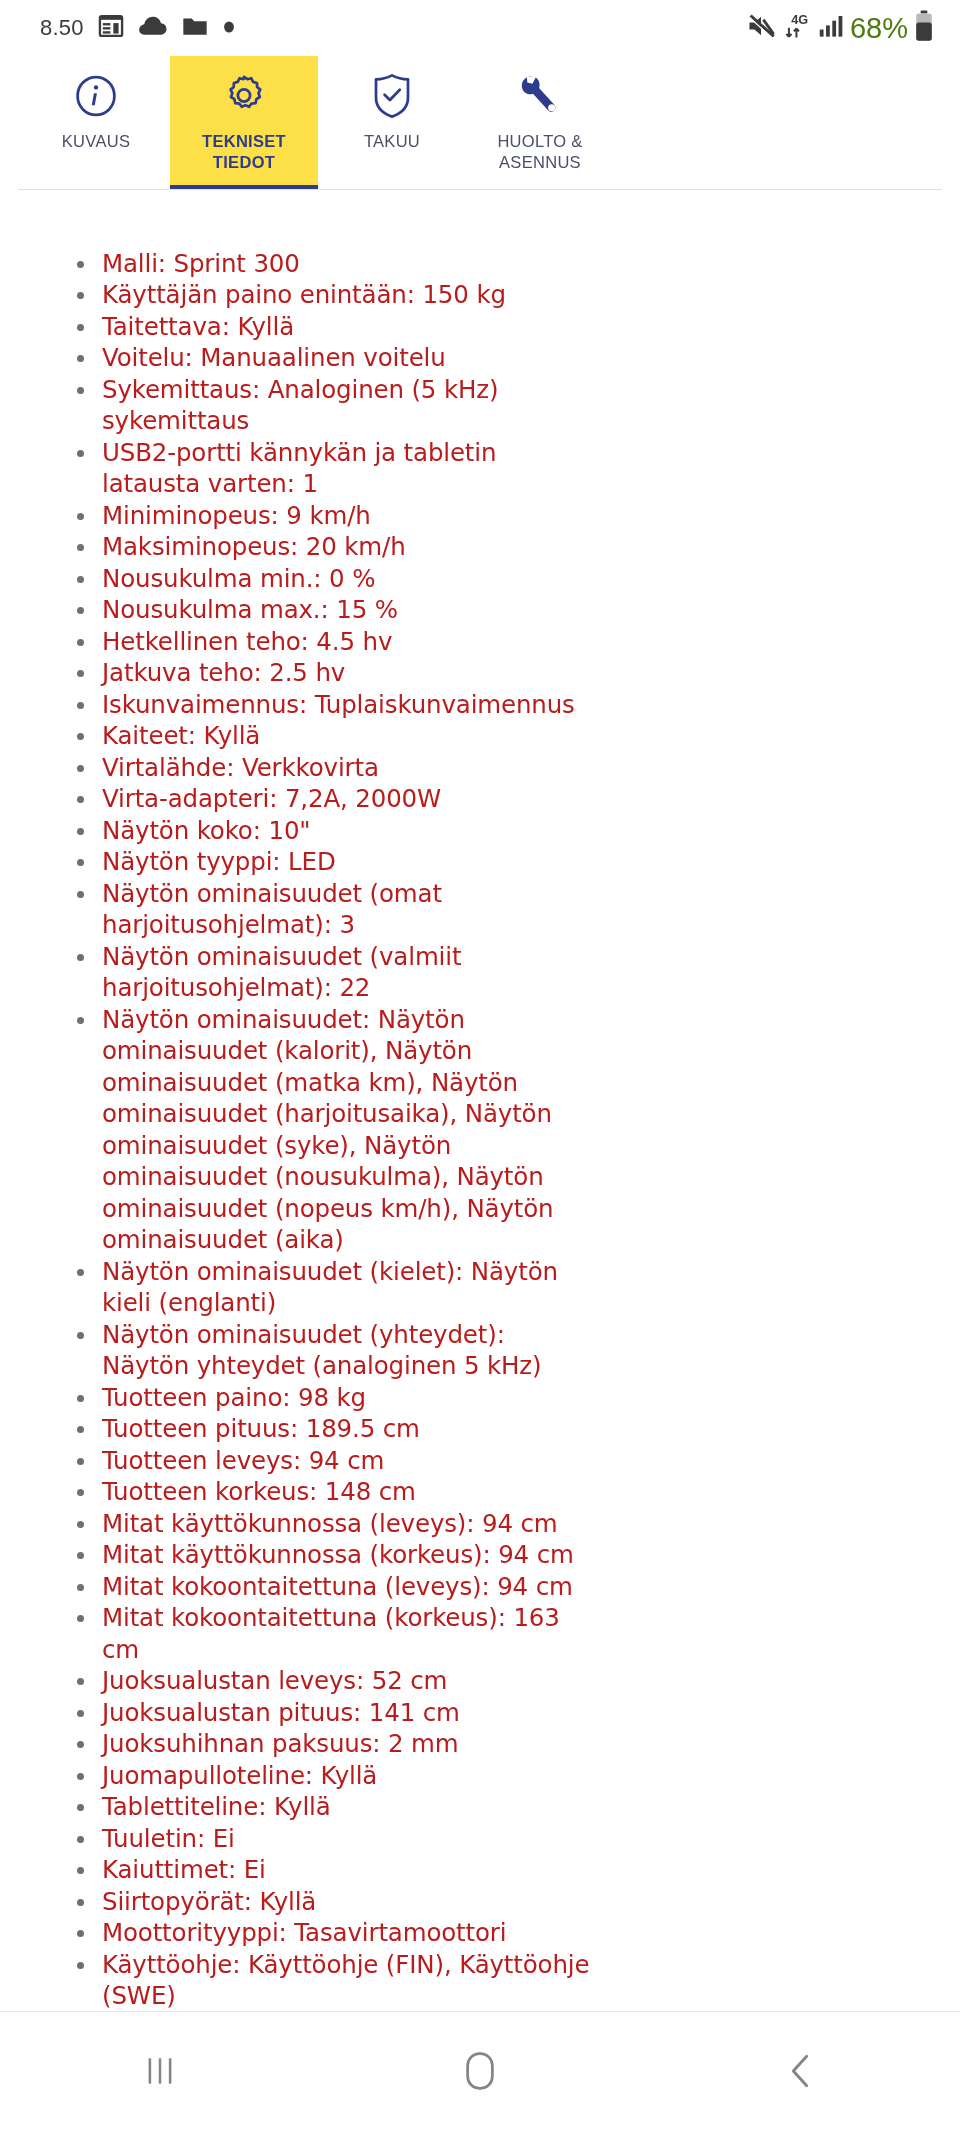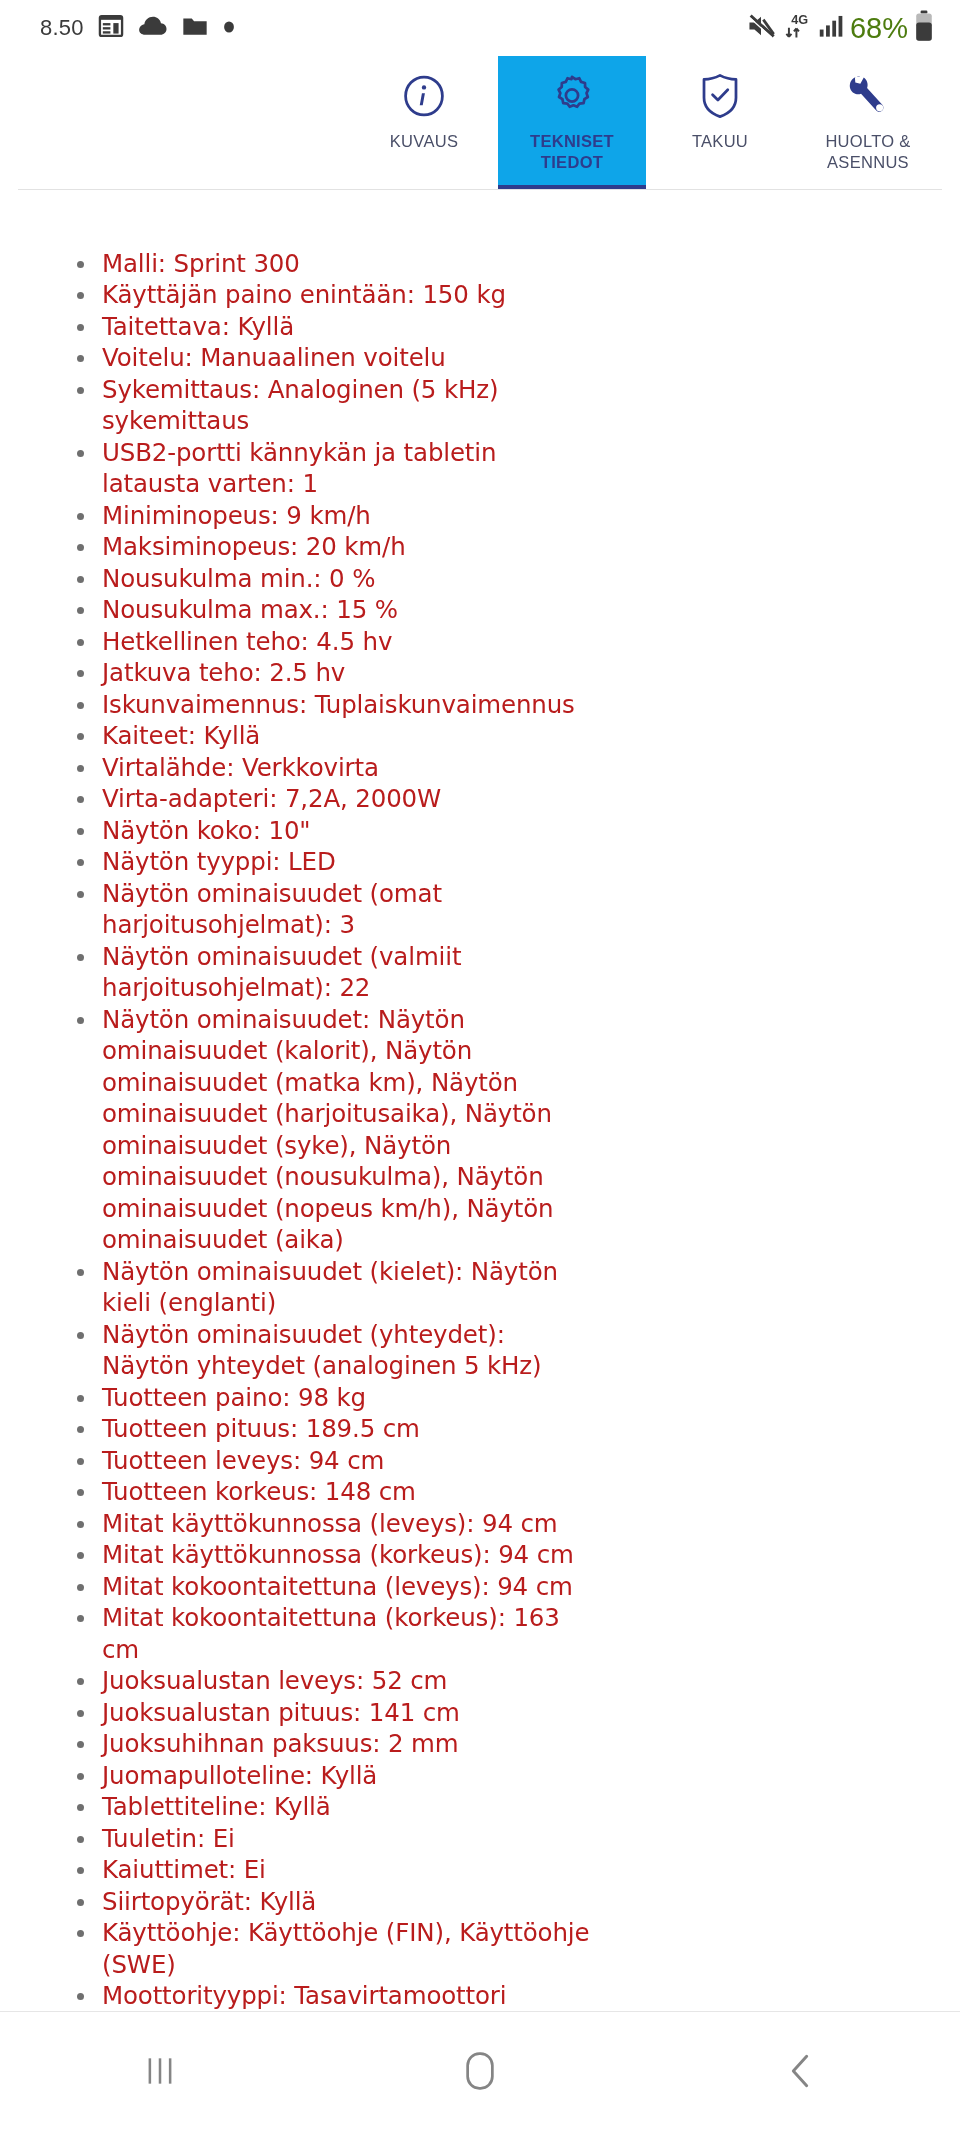--- a/index.html
+++ b/index.html
@@ -49,35 +49,34 @@
   
   .tabbar-wrap {
     position: relative;
     padding: 0 18px;
   }
   .tabbar {
     display: flex;
     align-items: stretch;
     border-bottom: 1px solid #e2e2e2;
     padding-left: 4px;
-    justify-content: flex-end;
   }
   .tab {
     flex: 0 0 auto;
     width: 148px;
     padding: 14px 4px 0 4px;
     display: flex;
     flex-direction: column;
     align-items: center;
     background: transparent;
     border-bottom: 4px solid transparent;
     cursor: pointer;
   }
   .tab.active {
-    background: #0ea5e9;
+    background: #fde047;
     border-bottom-color: #2e3c8c;
   }
   .tab-icon {
     height: 52px;
     display: flex;
     align-items: center;
     justify-content: center;
   }
   .tab-label {
     margin-top: 9px;
@@ -308,22 +307,22 @@
     <li>Mitat kokoontaitettuna (leveys): 94 cm</li>
     <li>Mitat kokoontaitettuna (korkeus): 163 cm</li>
     <li>Juoksualustan leveys: 52 cm</li>
     <li>Juoksualustan pituus: 141 cm</li>
     <li>Juoksuhihnan paksuus: 2 mm</li>
     <li>Juomapulloteline: Kyllä</li>
     <li>Tablettiteline: Kyllä</li>
     <li>Tuuletin: Ei</li>
     <li>Kaiuttimet: Ei</li>
     <li>Siirtopyörät: Kyllä</li>
+    <li>Moottorityyppi: Tasavirtamoottori</li>
     <li>Käyttöohje: Käyttöohje (FIN), Käyttöohje (SWE)</li>
-    <li>Moottorityyppi: Tasavirtamoottori</li>
   </ul>
 </div>
 
 <div class="page-bottom-rule"></div>
 
 <div class="navbar">
   <div class="nav-btn">
     <span>
       <svg width="34" height="38" viewBox="0 0 26 30">
         <line x1="5" y1="5" x2="5" y2="25" stroke="#858585" stroke-width="2"></line>

